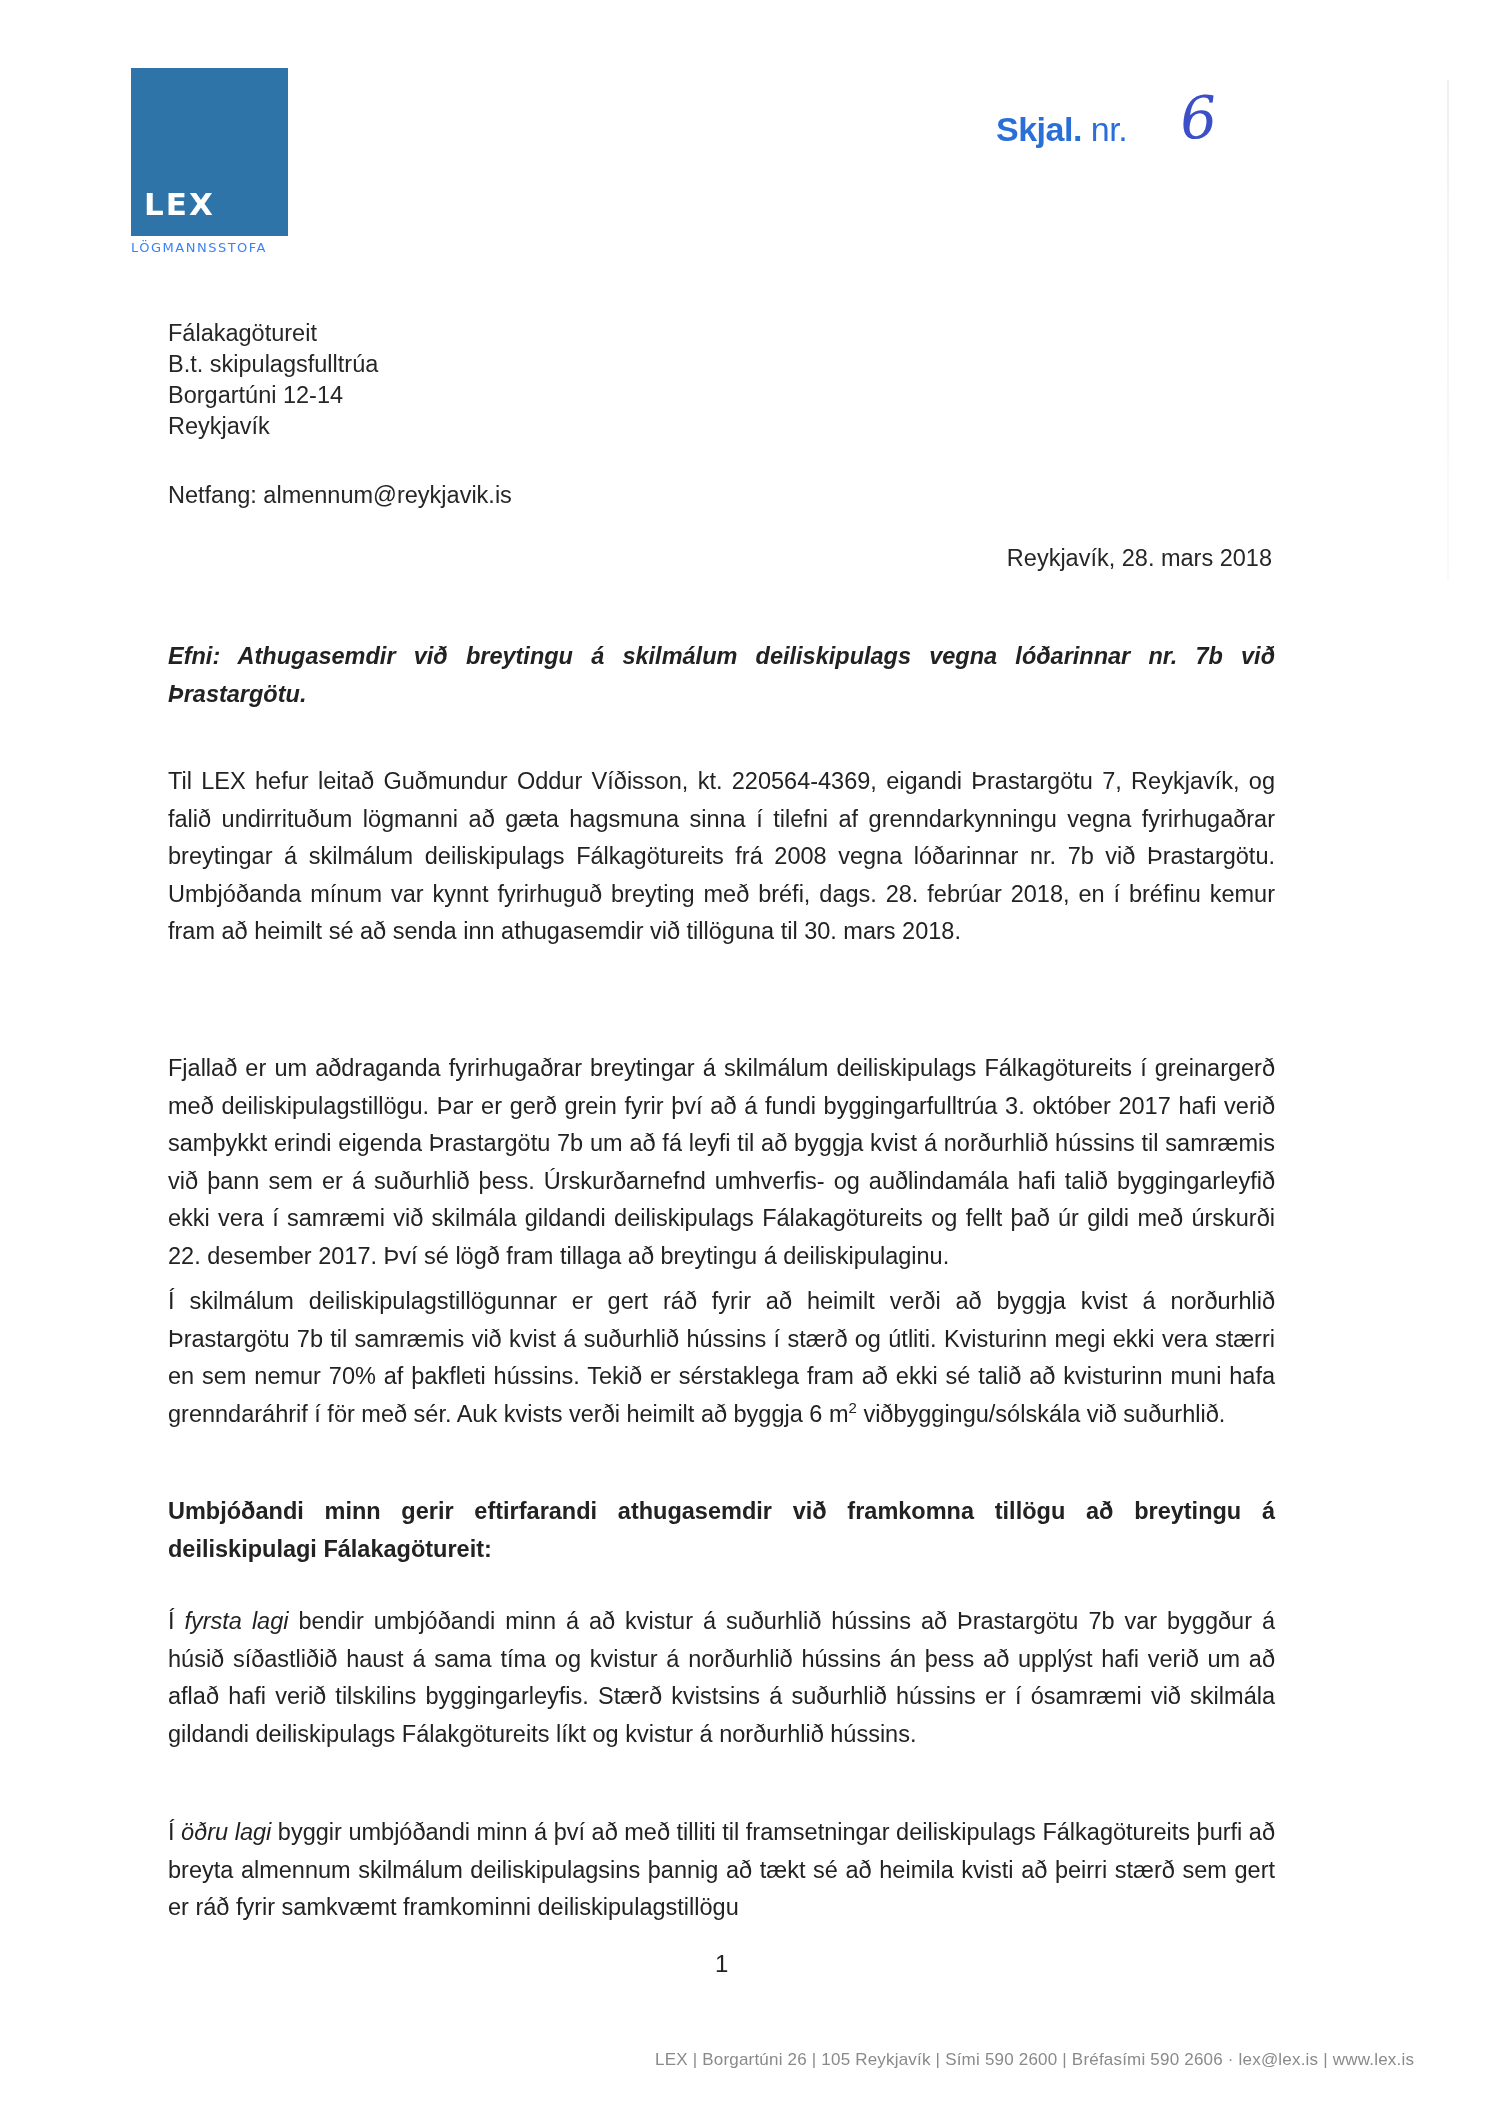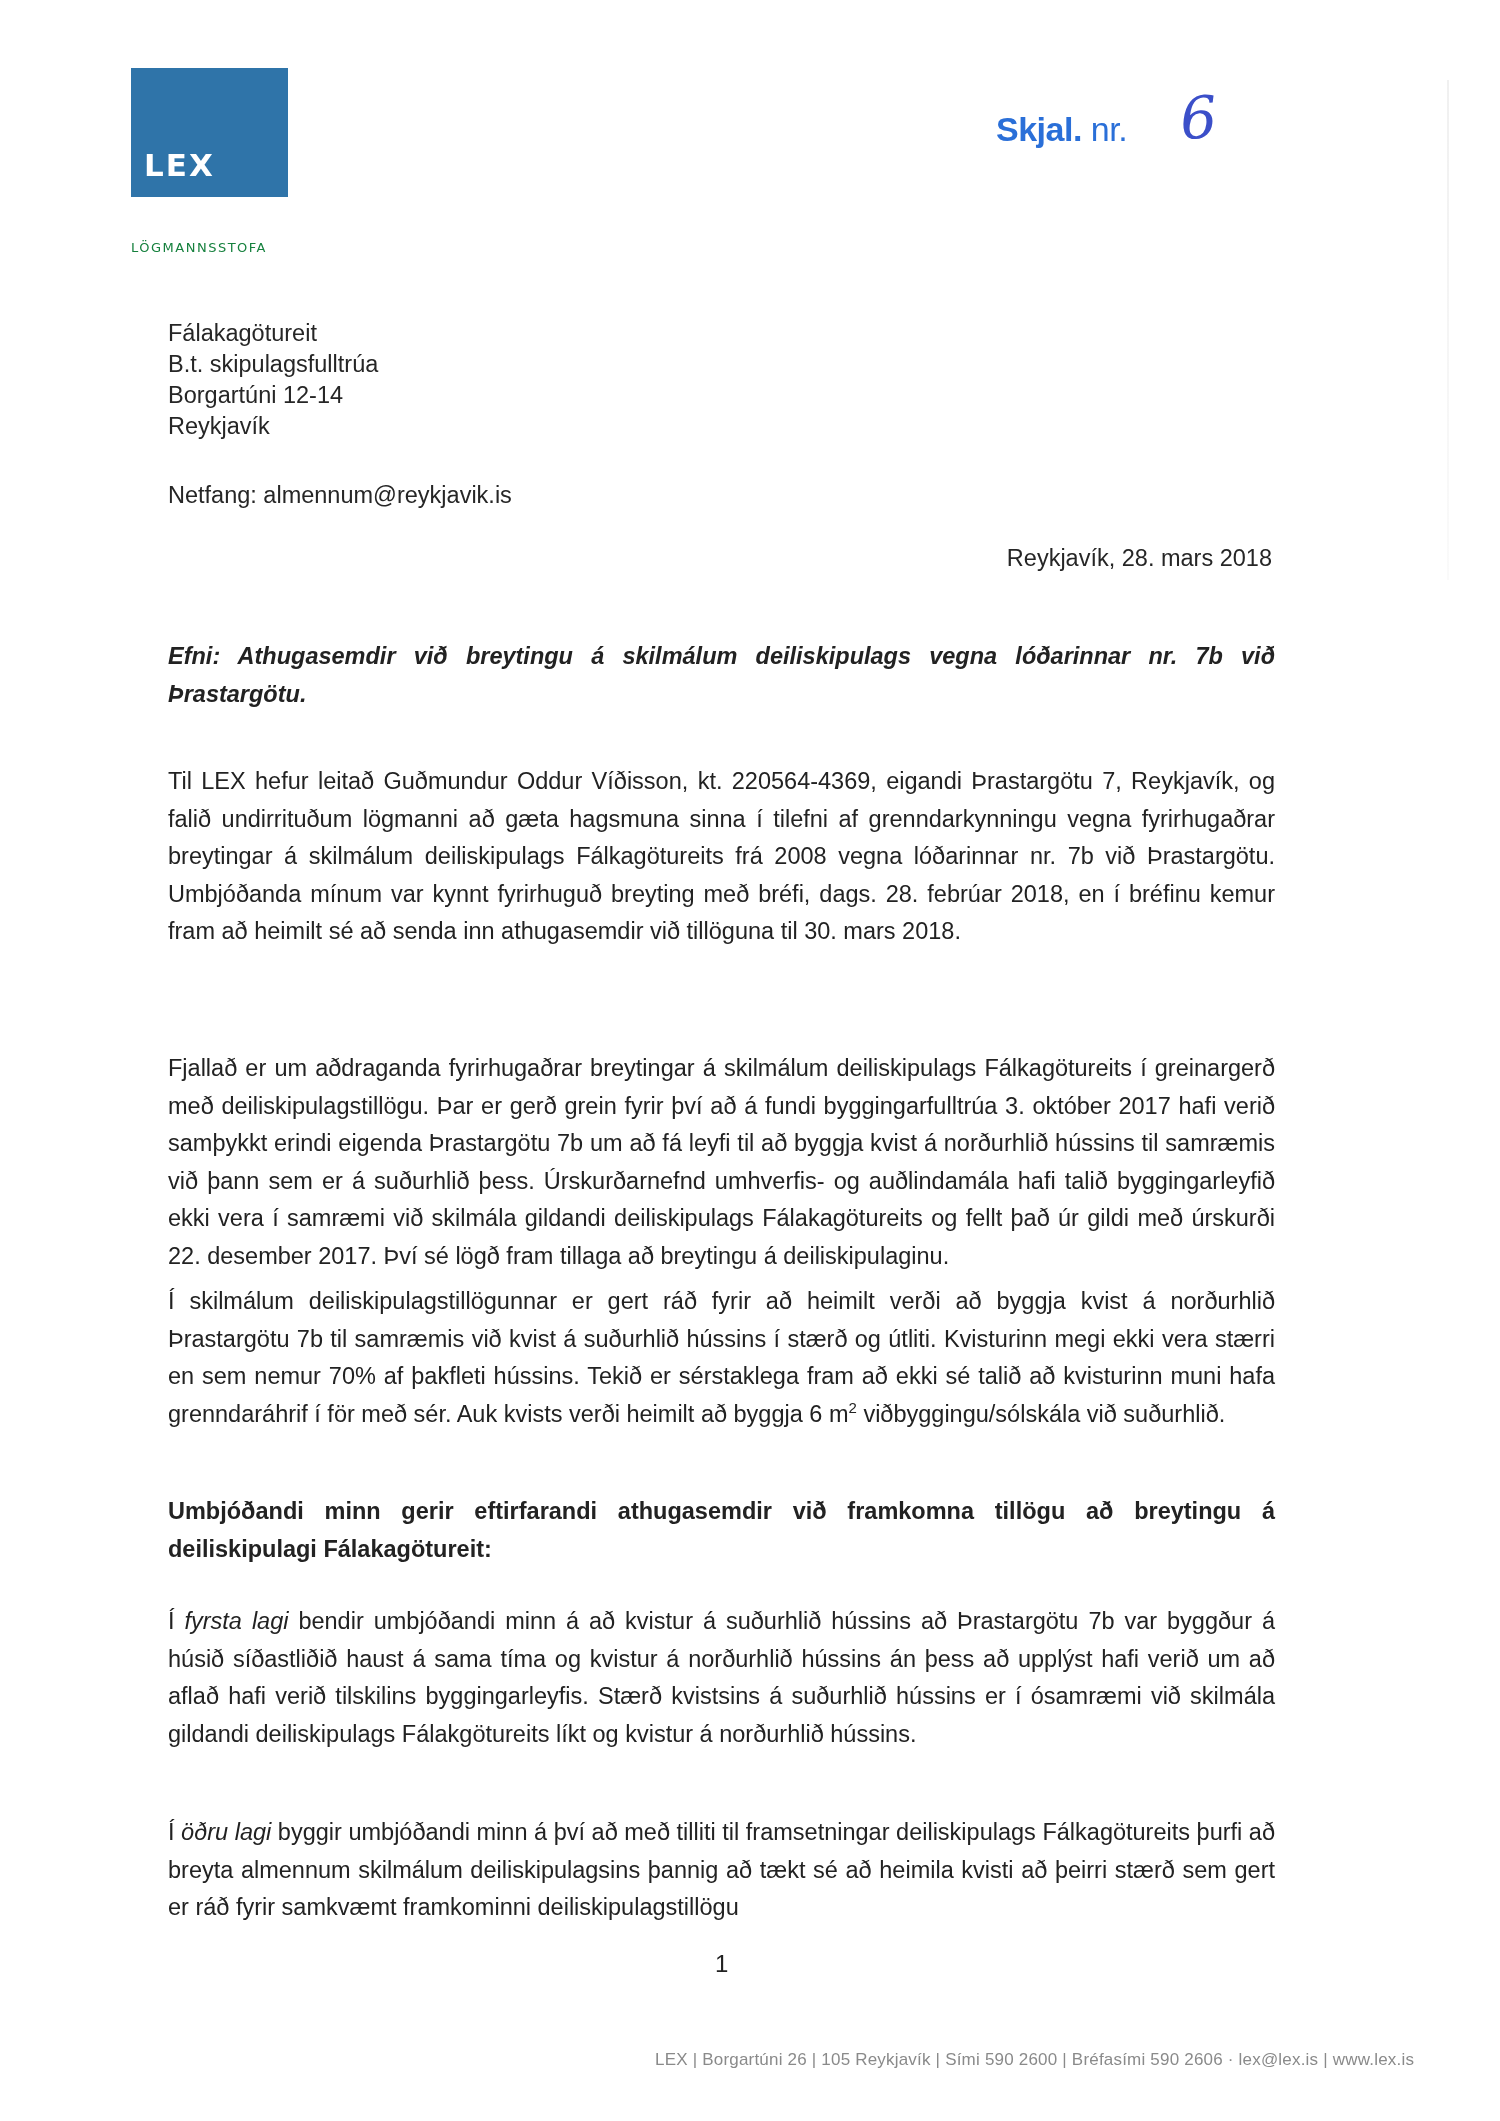--- a/index.html
+++ b/index.html
@@ -1,23 +1,23 @@
 <!DOCTYPE html>
 <html><head>
 <meta charset="utf-8">
 <style>
   html, body { margin: 0; padding: 0; background: #ffffff; }
   body { width: 1500px; height: 2121px; position: relative; overflow: hidden;
          font-family: "Liberation Sans", sans-serif; color: #1e1e1e; }
   .abs { position: absolute; }
-  .logo-box { left: 131px; top: 68px; width: 157px; height: 129px; background: #2f74a9; }
+  .logo-box { left: 131px; top: 68px; width: 157px; height: 168px; background: #2f74a9; }
   .logo-text { position: absolute; left: 13px; bottom: 14px; font-family: "DejaVu Sans", sans-serif;
                font-weight: bold; font-size: 31px; color: #ffffff; letter-spacing: 2px; }
   .logo-sub { left: 131px; top: 240px; font-family: "DejaVu Sans", sans-serif; font-size: 13px;
-              color: #15803d; letter-spacing: 1.5px; }
+              color: #3b82f6; letter-spacing: 1.5px; }
   .skjal { left: 996px; top: 110px; font-size: 34px; color: #2a6fd8; font-weight: bold; letter-spacing: -0.5px; }
   .skjal .nr { font-weight: normal; }
   .docnum { left: 1180px; top: 84px; font-family: "DejaVu Serif", serif; font-size: 58px; color: #3b4fc9;
             font-style: italic; transform: rotate(-4deg); }
   .vline { left: 1447px; top: 80px; width: 2px; height: 500px;
            background: linear-gradient(#f0f0f0, #fafafa); }
   .addr { left: 168px; top: 318px; font-size: 23.5px; line-height: 31px; color: #262626; }
   .netfang { left: 168px; top: 482px; font-size: 23.5px; color: #262626; }
   .date { right: 228px; top: 545px; font-size: 23.5px; color: #262626; }
   .body { left: 168px; width: 1107px; font-size: 23.5px; line-height: 37.5px; color: #222;

